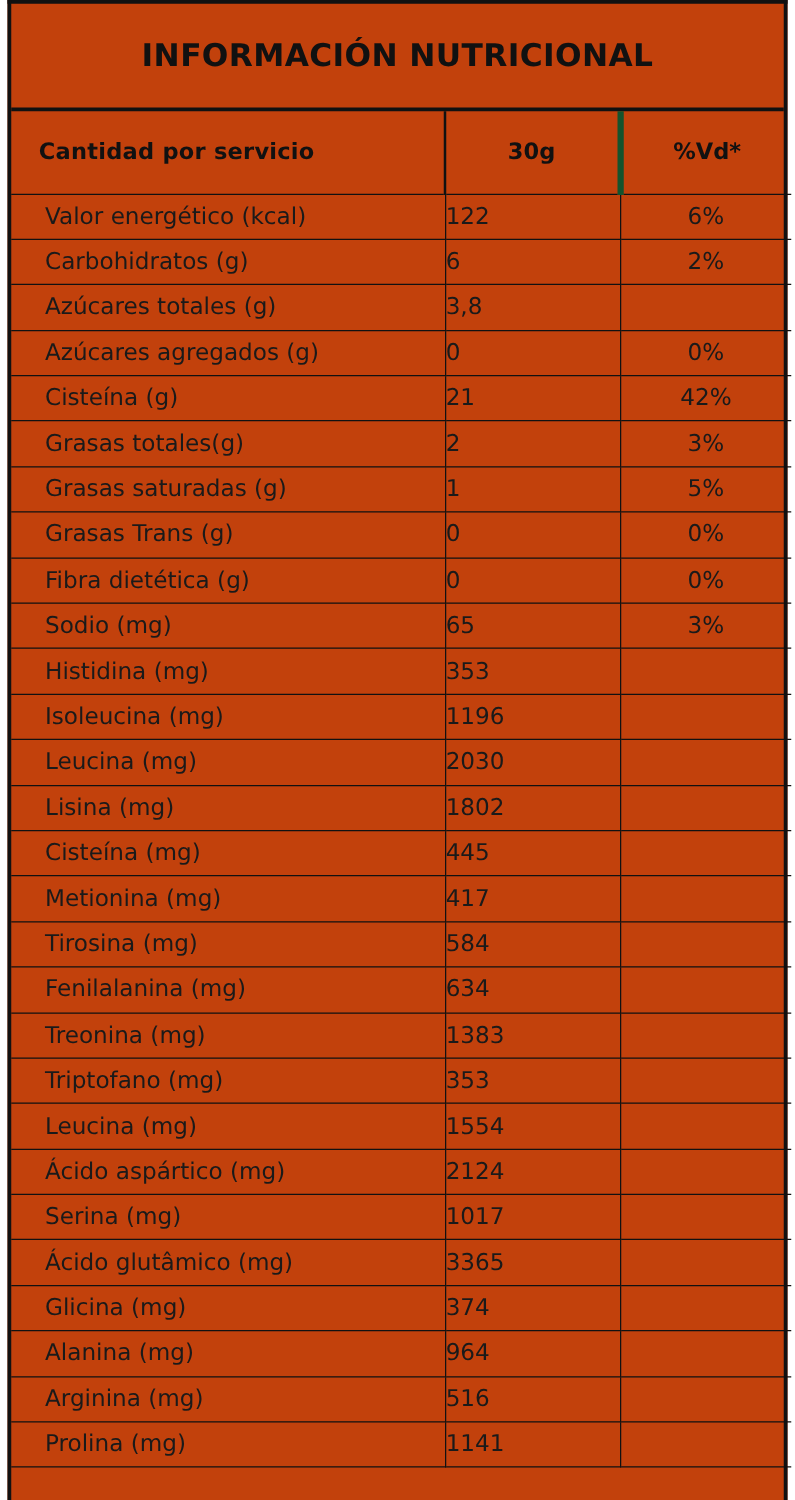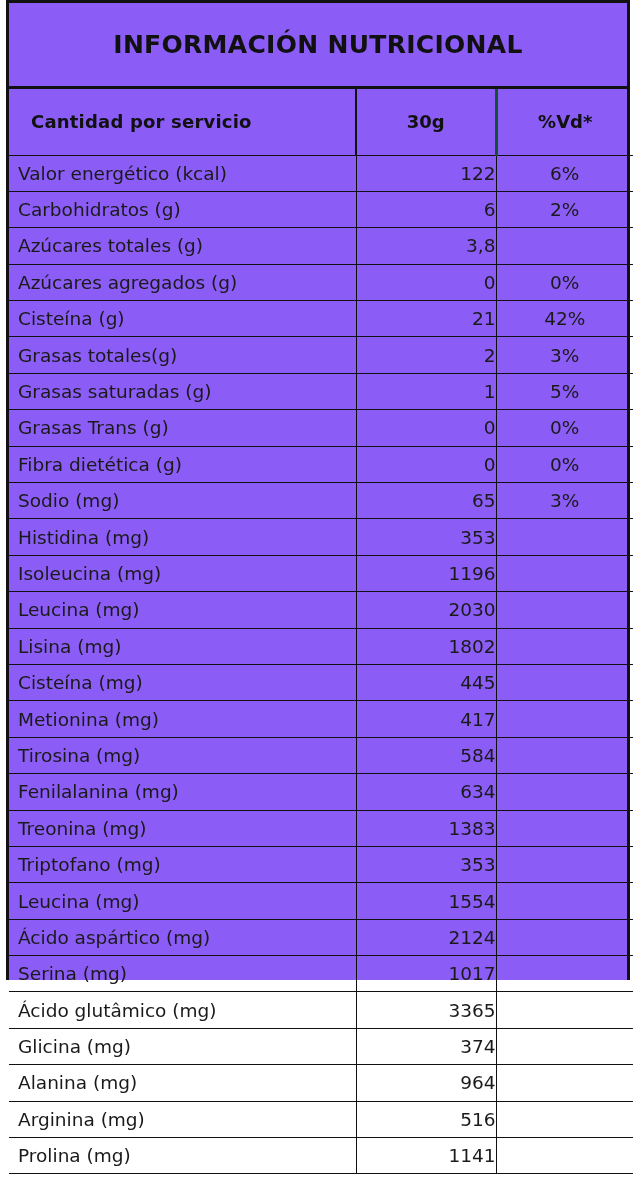--- a/index.html
+++ b/index.html
@@ -18,22 +18,22 @@
   .label-wrap {
     width: 636px;
     height: 1200px;
     background: #ffffff;
     padding: 0 6px;
   }
   .label-box {
     border: 3px solid #111111;
     border-bottom: none;
     width: 100%;
-    height: 980px;
-    background: #8b5cf6;
+    height: 1200px;
+    background: #c2410c;
   }
   .title-row {
     height: 86px;
     display: flex;
     align-items: center;
     justify-content: center;
     border-bottom: 3px solid #111111;
   }
   .title-row .title {
     font-size: 25px;
@@ -64,39 +64,39 @@
     color: #111111;
   }
   .head-row th.h-name {
     text-align: left;
     padding-left: 22px;
     border-right: 2px solid #111111;
     letter-spacing: 0.2px;
   }
   .head-row th.h-serv {
     text-align: center;
-    border-right: 3px solid #14532d;
+    border-right: 5px solid #14532d;
   }
   .head-row th.h-vd {
     text-align: center;
     margin-left: 14px;
   }
   tbody td {
     height: 36.4px;
     font-size: 18.5px;
     font-weight: normal;
   }
   tbody td.name {
     text-align: left;
-    padding-left: 9px;
+    padding-left: 27px;
     border-right: 1px solid #111111;
     white-space: nowrap;
   }
   tbody td.val {
-    text-align: right;
+    text-align: left;
     border-right: 1px solid #111111;
   }
   tbody td.vd {
     text-align: center;
   }
 </style>
 </head>
 <body>
 
 <div class="label-wrap">

